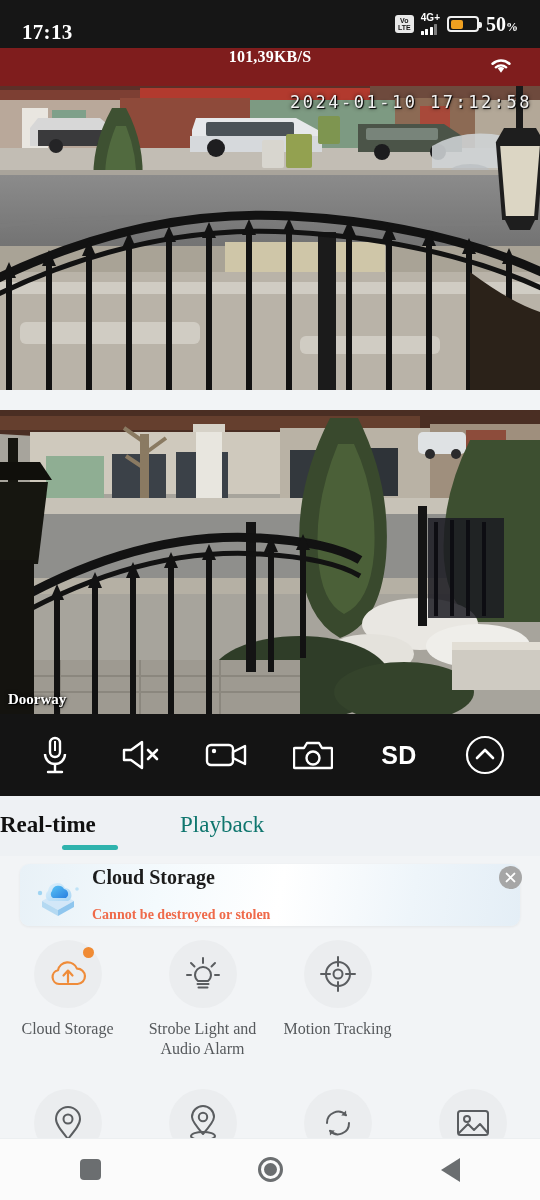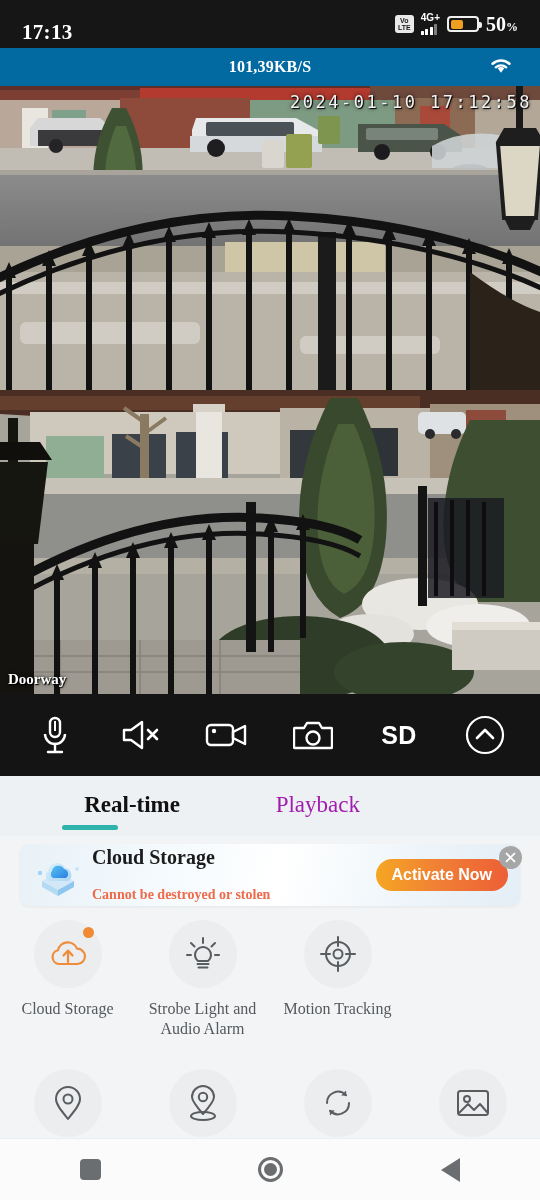--- a/index.html
+++ b/index.html
@@ -31,31 +31,31 @@
   .bars i:nth-child(3){height:8px}.bars i:nth-child(4){height:11px}
   .bars i.dim { background: #7d7d7d; }
   .batt { position: relative; width: 32px; height: 16px; border: 2px solid #f0f0f0; border-radius: 4px; padding: 1.5px; }
   .batt::after { content:""; position:absolute; right:-5px; top:4px; width:3px; height:6px; background:#f0f0f0; border-radius:0 2px 2px 0; }
   .batt-fill { height: 100%; background: #f0a020; border-radius: 2px; }
   .batt-pct { font-size: 20px; font-weight: 700; }
   .batt-pct small { font-size: 12px; }
 
   
   .speedbar {
-    height: 38px; background: #0369a1; color: #fff;
-    display: flex; align-items: center; justify-content: center; position: relative;
+    height: 38px; background: #7f1d1d; color: #fff;
+    display: flex; align-items: flex-start; justify-content: center; position: relative;
   }
   .speed-text { font-size: 16px; font-weight: 700; letter-spacing: .2px; }
   .wifi-icon { position: absolute; right: 26px; top: 50%; transform: translateY(-50%); }
 
   
   .feeds { width: 539px; }
   .feed { position: relative; width: 540px; overflow: hidden; background: #2a2a2a; }
   .feed-a { height: 304px; }
-  .feed-b { height: 304px; }
+  .feed-b { height: 304px; margin-top: 20px; }
   .feed svg { display: block; width: 100%; height: 100%; }
   .timestamp {
     position: absolute; top: 6px; right: 8px;
     font-family: "DejaVu Sans Mono", monospace; font-size: 17px; color: #f2f2f2;
     letter-spacing: 2.5px; text-shadow: 0 0 4px rgba(0,0,0,.85), 1px 1px 1px #000;
     white-space: nowrap;
   }
   .cam-label {
     position: absolute; left: 8px; bottom: 6px;
     font-size: 15px; font-weight: 700; color: #fff;
@@ -65,22 +65,22 @@
   
   .controlbar {
     height: 82px; background: #141414;
     display: flex; align-items: center; justify-content: space-around; padding: 0 12px;
   }
   .ctrl { display: flex; align-items: center; justify-content: center; width: 64px; height: 64px; cursor: pointer; }
   .ctrl-sd { color: #fff; font-family: "Liberation Sans", sans-serif; font-size: 25px; font-weight: 700; letter-spacing: .5px; }
 
   
   .tabs { display: flex; align-items: flex-end; height: 60px; background: #eef1f4; padding: 0 0 6px 0; }
-  .tab { flex: 1; text-align: right; position: relative; cursor: pointer; }
-  .tab-label { font-size: 23px; color: #a21caf; }
+  .tab { flex: 1; text-align: left; position: relative; cursor: pointer; }
+  .tab-label { font-size: 23px; color: #0f766e; }
   .tab.active .tab-label { color: #111; font-weight: 700; }
   .tab-underline { width: 56px; height: 5px; border-radius: 3px; margin: 7px auto 0; background: transparent; }
   .tab.active .tab-underline { background: #2fb3ad; }
 
   
   .banner-wrap { padding: 8px 20px 0; position: relative; }
   .banner {
     position: relative; height: 62px; border-radius: 9px; overflow: hidden;
     background: linear-gradient(100deg,#e8f1f7 0%,#f4fafd 28%,#ffffff 52%,#eef5fa 78%,#e4eef6 100%);
     display: flex; align-items: center; padding: 0 12px;
@@ -469,21 +469,20 @@
         <path d="M42 32 v6 l-16 9 v-6 z" fill="#8fc6ee"></path>
         <path d="M16 22 a9 9 0 0 1 17 -3 a7 7 0 0 1 3 13 h-19 a6 6 0 0 1 -1 -10 z" fill="url(#cl1)"></path>
         <path d="M20 22 a6.5 6.5 0 0 1 12 -2 a5 5 0 0 1 2 9 h-13 a4.5 4.5 0 0 1 -1 -7 z" fill="url(#cl2)"></path>
         <circle cx="8" cy="24" r="2.2" fill="#9fd4f2"></circle>
         <circle cx="45" cy="20" r="1.8" fill="#bfe2f7"></circle>
       </svg>
       <div class="banner-text">
         <div class="banner-title">Cloud Storage</div>
         <div class="banner-sub">Cannot be destroyed or stolen</div>
       </div>
-      <button class="activate-btn">Activate Now</button>
     </div>
   </div>
 
   <div class="grid">
 
     <div class="cell">
       <div class="cell-icon">
         <svg width="40" height="34" viewBox="0 0 40 34">
           <path d="M11 27 a7 7 0 0 1 -1 -13.8 a10 10 0 0 1 19 -1.6 a7.5 7.5 0 0 1 0.5 15.4 z" stroke="#ef8c3a" stroke-width="2.2" fill="none" stroke-linejoin="round"></path>
           <path d="M20 25 v-11 M15.5 18.5 L20 13.6 L24.5 18.5" stroke="#ef8c3a" stroke-width="2.2" fill="none" stroke-linecap="round" stroke-linejoin="round"></path>

